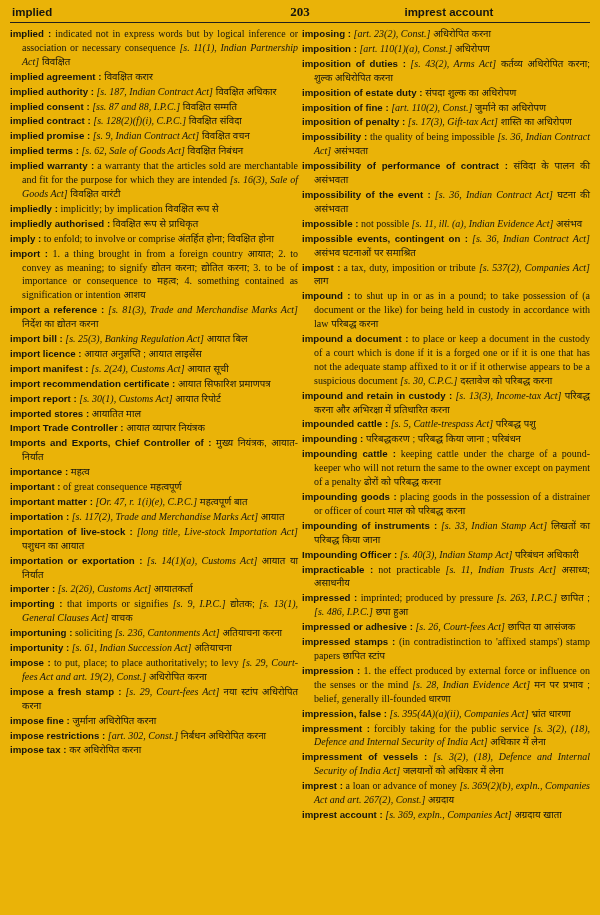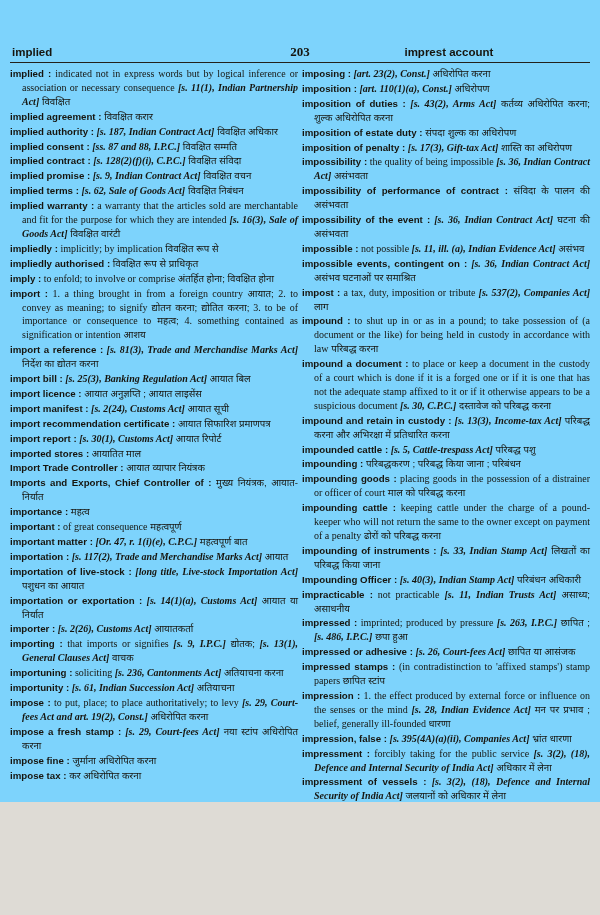--- a/index.html
+++ b/index.html
@@ -1,56 +1,55 @@
 <!DOCTYPE html>
 <html><head>
 <meta charset="utf-8">
 <style>
   html,body { margin:0; padding:0; background:#dedbd5; }
   .page {
     position:relative;
-    width:600px; height:802px;
+    width:600px; height:915px;
     margin:0 auto;
-    background:#7dd3fc;
+    background:#eab308;
     color:#16150f;
     box-sizing:border-box;
     padding:4px 10px 6px 10px;
     overflow:hidden;
     font-family:"Liberation Serif", serif;
   }
   .hdr {
     display:flex; align-items:baseline;
     border-bottom:1.6px solid #23211b;
     padding:0 2px 2px 2px;
     margin-bottom:4px;
   }
   .hdr .gw {
     font-family:"Liberation Sans", sans-serif;
     font-weight:bold; font-size:11.5px; flex:1;
   }
   .hdr .gw.right { text-align:center; }
   .hdr .pageno {
     font-weight:bold; font-size:13px; flex:0 0 auto;
     font-family:"Liberation Serif", serif;
-    margin-top:40px;
   }
   .cols { display:flex; gap:4px; }
   .col { flex:1 1 0; min-width:0; }
   .entry {
     margin:0 0 1px 0;
     padding-left:12px; text-indent:-12px;
     font-size:10px; line-height:13.9px;
     text-align:justify;
   }
   .seg-hw {
     font-family:"Liberation Sans", sans-serif;
     font-weight:bold; font-size:9.7px;
   }
   .seg-txt { }
-  .seg-cite { font-style:italic;font-weight:bold; }
+  .seg-cite { font-style:italic; }
   .seg-hi { font-family:"Liberation Sans", sans-serif; font-size:9.7px; }
 </style>
 </head>
 <body>
 
 <div class="page">
   <div class="hdr">
     <span class="gw">implied</span>
     <span class="pageno">203</span>
     <span class="gw right">imprest account</span>
@@ -84,41 +83,43 @@
         <p class="entry"><span class="seg-hw">importation :</span><span class="seg-cite"> [s. 117(2), Trade and Merchandise Marks Act]</span><span class="seg-hi"> आयात</span></p>
         <p class="entry"><span class="seg-hw">importation of live-stock :</span><span class="seg-cite"> [long title, Live-stock Importation Act]</span><span class="seg-hi"> पशुधन का आयात</span></p>
         <p class="entry"><span class="seg-hw">importation or exportation :</span><span class="seg-cite"> [s. 14(1)(a), Customs Act]</span><span class="seg-hi"> आयात या निर्यात</span></p>
         <p class="entry"><span class="seg-hw">importer :</span><span class="seg-cite"> [s. 2(26), Customs Act]</span><span class="seg-hi"> आयातकर्ता</span></p>
         <p class="entry"><span class="seg-hw">importing :</span><span class="seg-txt"> that imports or signifies </span><span class="seg-cite">[s. 9, I.P.C.]</span><span class="seg-hi"> द्योतक;</span><span class="seg-cite"> [s. 13(1), General Clauses Act]</span><span class="seg-hi"> वाचक</span></p>
         <p class="entry"><span class="seg-hw">importuning :</span><span class="seg-txt"> soliciting </span><span class="seg-cite">[s. 236, Cantonments Act]</span><span class="seg-hi"> अतियाचना करना</span></p>
         <p class="entry"><span class="seg-hw">importunity :</span><span class="seg-cite"> [s. 61, Indian Succession Act]</span><span class="seg-hi"> अतियाचना</span></p>
         <p class="entry"><span class="seg-hw">impose :</span><span class="seg-txt"> to put, place; to place authoritatively; to levy </span><span class="seg-cite">[s. 29, Court-fees Act and art. 19(2), Const.]</span><span class="seg-hi"> अधिरोपित करना</span></p>
         <p class="entry"><span class="seg-hw">impose a fresh stamp :</span><span class="seg-cite"> [s. 29, Court-fees Act]</span><span class="seg-hi"> नया स्टांप अधिरोपित करना</span></p>
         <p class="entry"><span class="seg-hw">impose fine :</span><span class="seg-hi"> जुर्माना अधिरोपित करना</span></p>
+        <p class="entry"><span class="seg-hw">impose restrictions :</span><span class="seg-cite"> [art. 302, Const.]</span><span class="seg-hi"> निर्बंधन अधिरोपित करना</span></p>
         <p class="entry"><span class="seg-hw">impose tax :</span><span class="seg-hi"> कर अधिरोपित करना</span></p>
       </div>
     <div class="col">
         <p class="entry"><span class="seg-hw">imposing :</span><span class="seg-cite"> [art. 23(2), Const.]</span><span class="seg-hi"> अधिरोपित करना</span></p>
         <p class="entry"><span class="seg-hw">imposition :</span><span class="seg-cite"> [art. 110(1)(a), Const.]</span><span class="seg-hi"> अधिरोपण</span></p>
         <p class="entry"><span class="seg-hw">imposition of duties :</span><span class="seg-cite"> [s. 43(2), Arms Act]</span><span class="seg-hi"> कर्तव्य अधिरोपित करना; शुल्क अधिरोपित करना</span></p>
         <p class="entry"><span class="seg-hw">imposition of estate duty :</span><span class="seg-hi"> संपदा शुल्क का अधिरोपण</span></p>
+        <p class="entry"><span class="seg-hw">imposition of fine :</span><span class="seg-cite"> [art. 110(2), Const.]</span><span class="seg-hi"> जुर्माने का अधिरोपण</span></p>
         <p class="entry"><span class="seg-hw">imposition of penalty :</span><span class="seg-cite"> [s. 17(3), Gift-tax Act]</span><span class="seg-hi"> शास्ति का अधिरोपण</span></p>
         <p class="entry"><span class="seg-hw">impossibility :</span><span class="seg-txt"> the quality of being impossible </span><span class="seg-cite">[s. 36, Indian Contract Act]</span><span class="seg-hi"> असंभवता</span></p>
         <p class="entry"><span class="seg-hw">impossibility of performance of contract :</span><span class="seg-hi"> संविदा के पालन की असंभवता</span></p>
         <p class="entry"><span class="seg-hw">impossibility of the event :</span><span class="seg-cite"> [s. 36, Indian Contract Act]</span><span class="seg-hi"> घटना की असंभवता</span></p>
         <p class="entry"><span class="seg-hw">impossible :</span><span class="seg-txt"> not possible </span><span class="seg-cite">[s. 11, ill. (a), Indian Evidence Act]</span><span class="seg-hi"> असंभव</span></p>
         <p class="entry"><span class="seg-hw">impossible events, contingent on :</span><span class="seg-cite"> [s. 36, Indian Contract Act]</span><span class="seg-hi"> असंभव घटनाओं पर समाश्रित</span></p>
         <p class="entry"><span class="seg-hw">impost :</span><span class="seg-txt"> a tax, duty, imposition or tribute </span><span class="seg-cite">[s. 537(2), Companies Act]</span><span class="seg-hi"> लाग</span></p>
         <p class="entry"><span class="seg-hw">impound :</span><span class="seg-txt"> to shut up in or as in a pound; to take possession of (a document or the like) for being held in custody in accordance with law</span><span class="seg-hi"> परिबद्ध करना</span></p>
         <p class="entry"><span class="seg-hw">impound a document :</span><span class="seg-txt"> to place or keep a document in the custody of a court which is done if it is a forged one or if it is one that has not the adequate stamp affixed to it or if it otherwise appears to be a suspicious document </span><span class="seg-cite">[s. 30, C.P.C.]</span><span class="seg-hi"> दस्तावेज को परिबद्ध करना</span></p>
         <p class="entry"><span class="seg-hw">impound and retain in custody :</span><span class="seg-cite"> [s. 13(3), Income-tax Act]</span><span class="seg-hi"> परिबद्ध करना और अभिरक्षा में प्रतिधारित करना</span></p>
         <p class="entry"><span class="seg-hw">impounded cattle :</span><span class="seg-cite"> [s. 5, Cattle-trespass Act]</span><span class="seg-hi"> परिबद्ध पशु</span></p>
         <p class="entry"><span class="seg-hw">impounding :</span><span class="seg-hi"> परिबद्धकरण ; परिबद्ध किया जाना ; परिबंधन</span></p>
+        <p class="entry"><span class="seg-hw">impounding cattle :</span><span class="seg-txt"> keeping cattle under the charge of a pound-keeper who will not return the same to the owner except on payment of a penalty</span><span class="seg-hi"> ढोरों को परिबद्ध करना</span></p>
         <p class="entry"><span class="seg-hw">impounding goods :</span><span class="seg-txt"> placing goods in the possession of a distrainer or officer of court</span><span class="seg-hi"> माल को परिबद्ध करना</span></p>
-        <p class="entry"><span class="seg-hw">impounding cattle :</span><span class="seg-txt"> keeping cattle under the charge of a pound-keeper who will not return the same to the owner except on payment of a penalty</span><span class="seg-hi"> ढोरों को परिबद्ध करना</span></p>
         <p class="entry"><span class="seg-hw">impounding of instruments :</span><span class="seg-cite"> [s. 33, Indian Stamp Act]</span><span class="seg-hi"> लिखतों का परिबद्ध किया जाना</span></p>
         <p class="entry"><span class="seg-hw">Impounding Officer :</span><span class="seg-cite"> [s. 40(3), Indian Stamp Act]</span><span class="seg-hi"> परिबंधन अधिकारी</span></p>
         <p class="entry"><span class="seg-hw">impracticable :</span><span class="seg-txt"> not practicable </span><span class="seg-cite">[s. 11, Indian Trusts Act]</span><span class="seg-hi"> असाध्य; असाधनीय</span></p>
         <p class="entry"><span class="seg-hw">impressed :</span><span class="seg-txt"> imprinted; produced by pressure </span><span class="seg-cite">[s. 263, I.P.C.]</span><span class="seg-hi"> छापित ;</span><span class="seg-cite"> [s. 486, I.P.C.]</span><span class="seg-hi"> छपा हुआ</span></p>
         <p class="entry"><span class="seg-hw">impressed or adhesive :</span><span class="seg-cite"> [s. 26, Court-fees Act]</span><span class="seg-hi"> छापित या आसंजक</span></p>
         <p class="entry"><span class="seg-hw">impressed stamps :</span><span class="seg-txt"> (in contradistinction to 'affixed stamps') stamp papers</span><span class="seg-hi"> छापित स्टांप</span></p>
         <p class="entry"><span class="seg-hw">impression :</span><span class="seg-txt"> 1. the effect produced by external force or influence on the senses or the mind </span><span class="seg-cite">[s. 28, Indian Evidence Act]</span><span class="seg-hi"> मन पर प्रभाव ;</span><span class="seg-txt"> belief, generally ill-founded</span><span class="seg-hi"> धारणा</span></p>
         <p class="entry"><span class="seg-hw">impression, false :</span><span class="seg-cite"> [s. 395(4A)(a)(ii), Companies Act]</span><span class="seg-hi"> भ्रांत धारणा</span></p>
         <p class="entry"><span class="seg-hw">impressment :</span><span class="seg-txt"> forcibly taking for the public service </span><span class="seg-cite">[s. 3(2), (18), Defence and Internal Security of India Act]</span><span class="seg-hi"> अधिकार में लेना</span></p>
         <p class="entry"><span class="seg-hw">impressment of vessels :</span><span class="seg-cite"> [s. 3(2), (18), Defence and Internal Security of India Act]</span><span class="seg-hi"> जलयानों को अधिकार में लेना</span></p>

